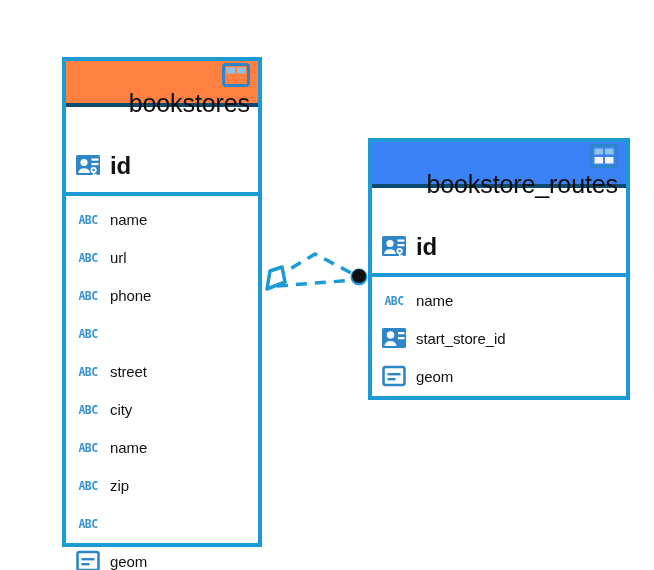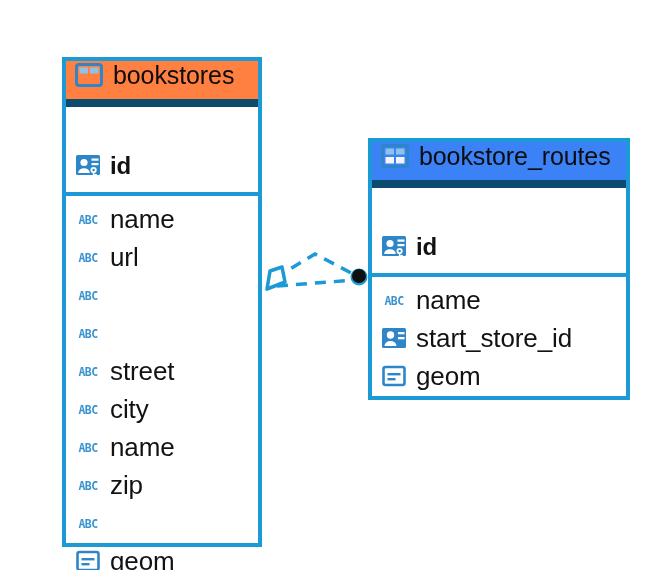--- a/index.html
+++ b/index.html
@@ -23,25 +23,26 @@
   
   .entity {
     position: absolute;
     box-sizing: border-box;
     border: 4px solid #1b9ad6;
     background: #ffffff;
   }
 
   .entity-header {
     display: flex;
-    align-items: flex-start;
+    align-items: flex-end;
     box-sizing: border-box;
     height: 46px;
     padding: 0 8px 0 9px;
-    border-bottom: 8px solid #0c4a6e;
+    border-bottom: 4px solid #0c4a6e;
+    flex-direction: column;
   }
   .entity-header.accent { background: #ff8040; }
   .entity-header.neutral { background: #3b82f6; }
 
   .entity-title {
     font-size: 25px;
     color: #0d0d0d;
     margin-left: 10px;
     white-space: nowrap;
     letter-spacing: -0.1px;
@@ -64,21 +65,21 @@
 
   .field-row {
     display: flex;
     align-items: center;
     height: 38px;
     padding: 0 8px 0 9px;
     box-sizing: border-box;
   }
 
   .field-label {
-    font-size: 26px;
+    font-size: 15px;
     color: #121212;
     margin-left: 9px;
     white-space: nowrap;
     letter-spacing: -0.1px;
   }
   .field-label.bold {
     font-weight: bold;
     font-size: 24px;
   }
 
@@ -158,20 +159,21 @@
         <svg class="ficon" viewBox="0 0 26 26">
           <text x="13" y="17.5" text-anchor="middle" font-family="'DejaVu Sans Mono', monospace" font-size="11.5" font-weight="bold" fill="#3a93d0" letter-spacing="-0.6">ABC</text>
         </svg>
         <span class="field-label">url</span>
       </div>
 
       <div class="field-row">
         <svg class="ficon" viewBox="0 0 26 26">
           <text x="13" y="17.5" text-anchor="middle" font-family="'DejaVu Sans Mono', monospace" font-size="11.5" font-weight="bold" fill="#3a93d0" letter-spacing="-0.6">ABC</text>
         </svg>
+        <span class="field-label">phone</span>
       </div>
 
       <div class="field-row">
         <svg class="ficon" viewBox="0 0 26 26">
           <text x="13" y="17.5" text-anchor="middle" font-family="'DejaVu Sans Mono', monospace" font-size="11.5" font-weight="bold" fill="#3a93d0" letter-spacing="-0.6">ABC</text>
         </svg>
       </div>
 
       <div class="field-row">
         <svg class="ficon" viewBox="0 0 26 26">

